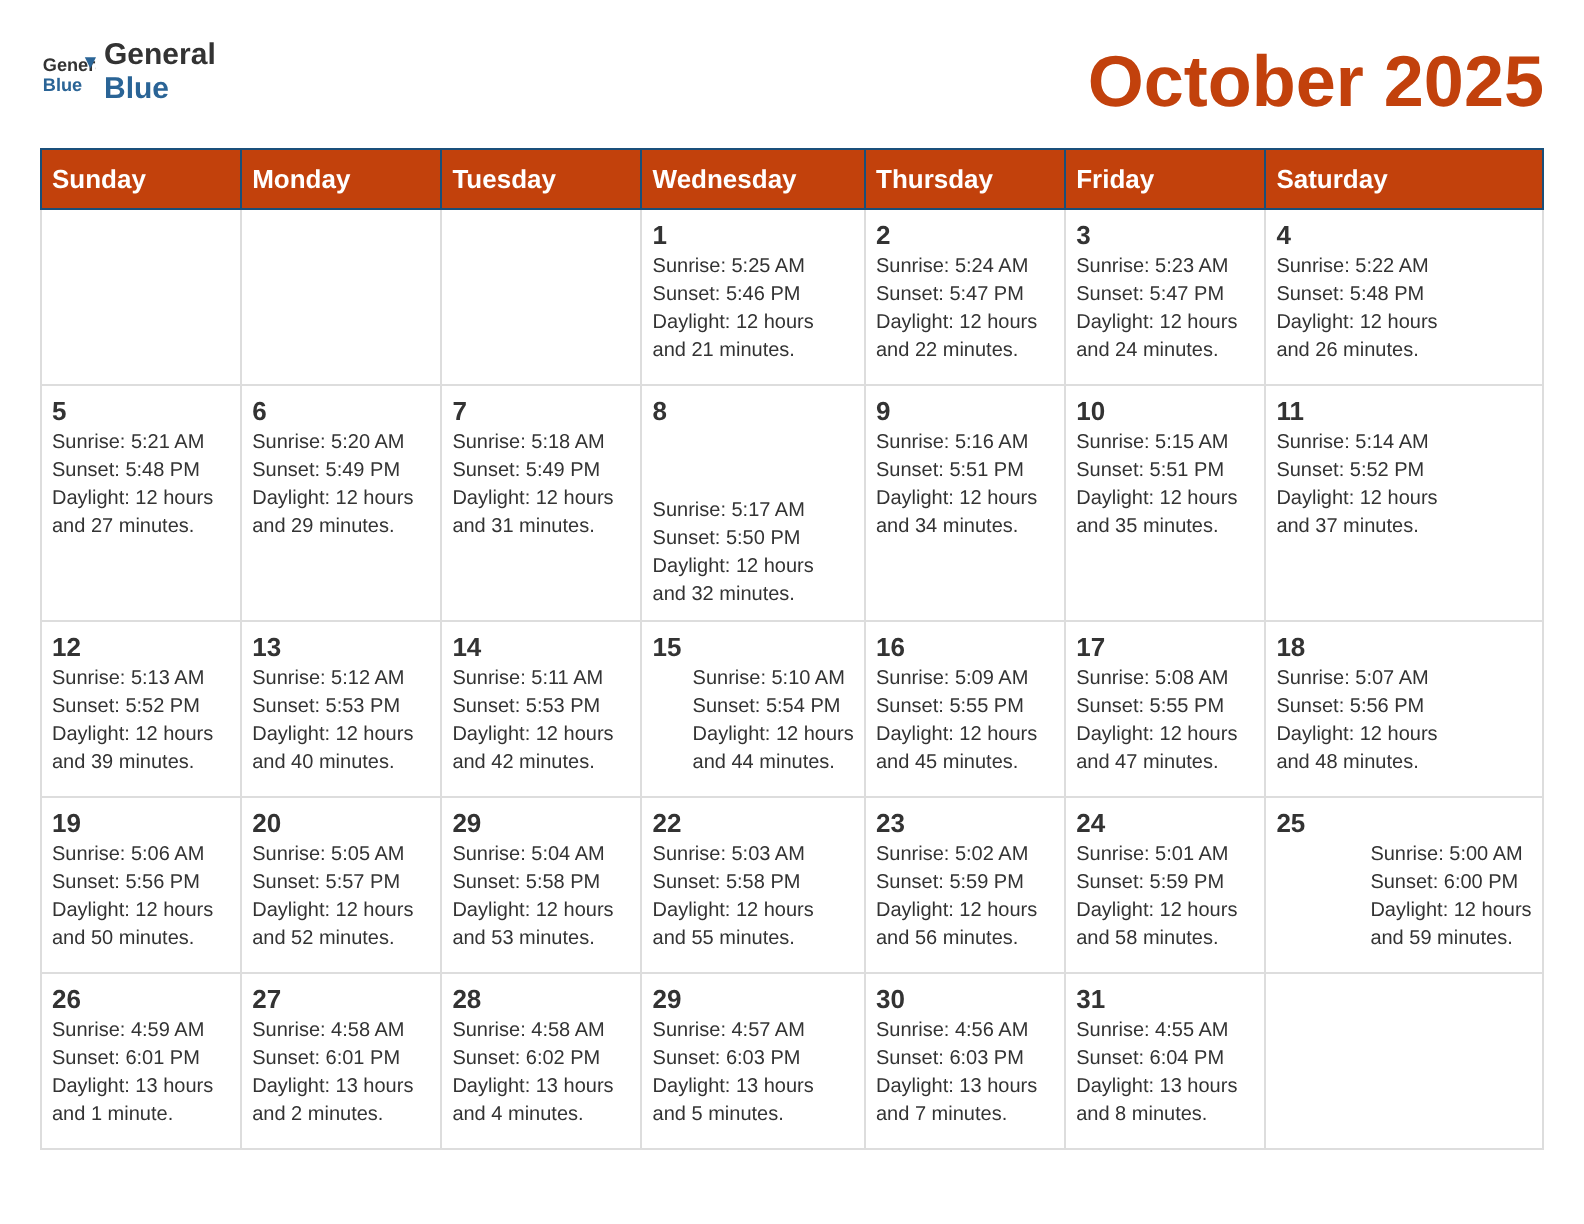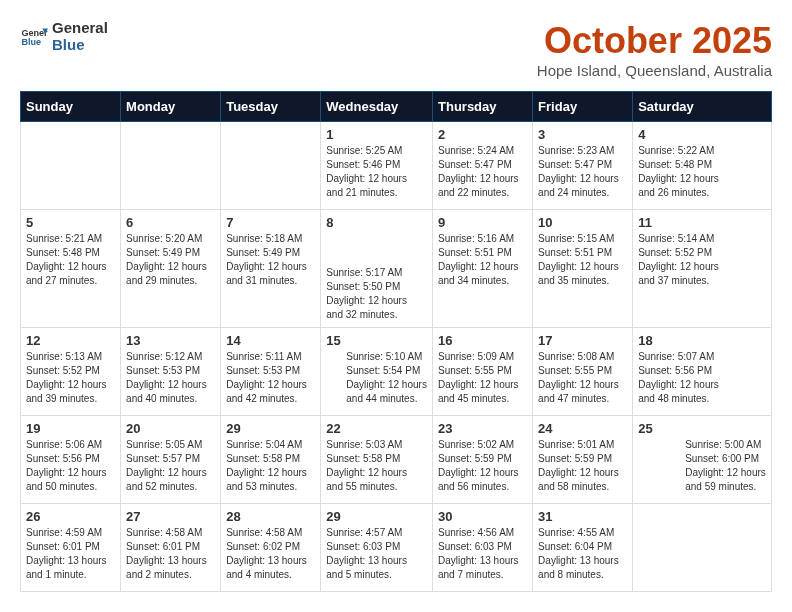--- a/index.html
+++ b/index.html
@@ -32,21 +32,21 @@
     .subtitle {
       font-size: 15px;
       color: #555;
     }
     table {
       width: 100%;
       border-collapse: collapse;
       margin-top: 8px;
     }
     thead tr {
-      background: #0f172a;
+      background: #c2410c;
       color: #fff;
     }
     thead th {
       padding: 7px 5px;
       font-size: 13px;
       font-weight: bold;
       text-align: left;
       border: 1px solid #1a4f7a;
     }
     tbody tr {
@@ -89,21 +89,20 @@
       <text x="2" y="32" font-size="13" font-weight="bold" fill="#2a6496">Blue</text>
       <polygon points="32,8 40,8 36,16" fill="#2a6496"></polygon>
     </svg>
     <div>
       <div style="font-size:15px;font-weight:bold;color:#333;line-height:1.1;">General</div>
       <div style="font-size:15px;font-weight:bold;color:#2a6496;line-height:1.1;">Blue</div>
     </div>
   </div>
   <div class="title-area">
     <div class="month-title">October 2025</div>
-    <div class="subtitle">Hope Island, Queensland, Australia</div>
   </div>
 </div>
 
 <table id="calendar-table">
   <thead>
     <tr id="weekday-header">
     <th>Sunday</th>
         <th>Monday</th>
         <th>Tuesday</th>
         <th>Wednesday</th>

